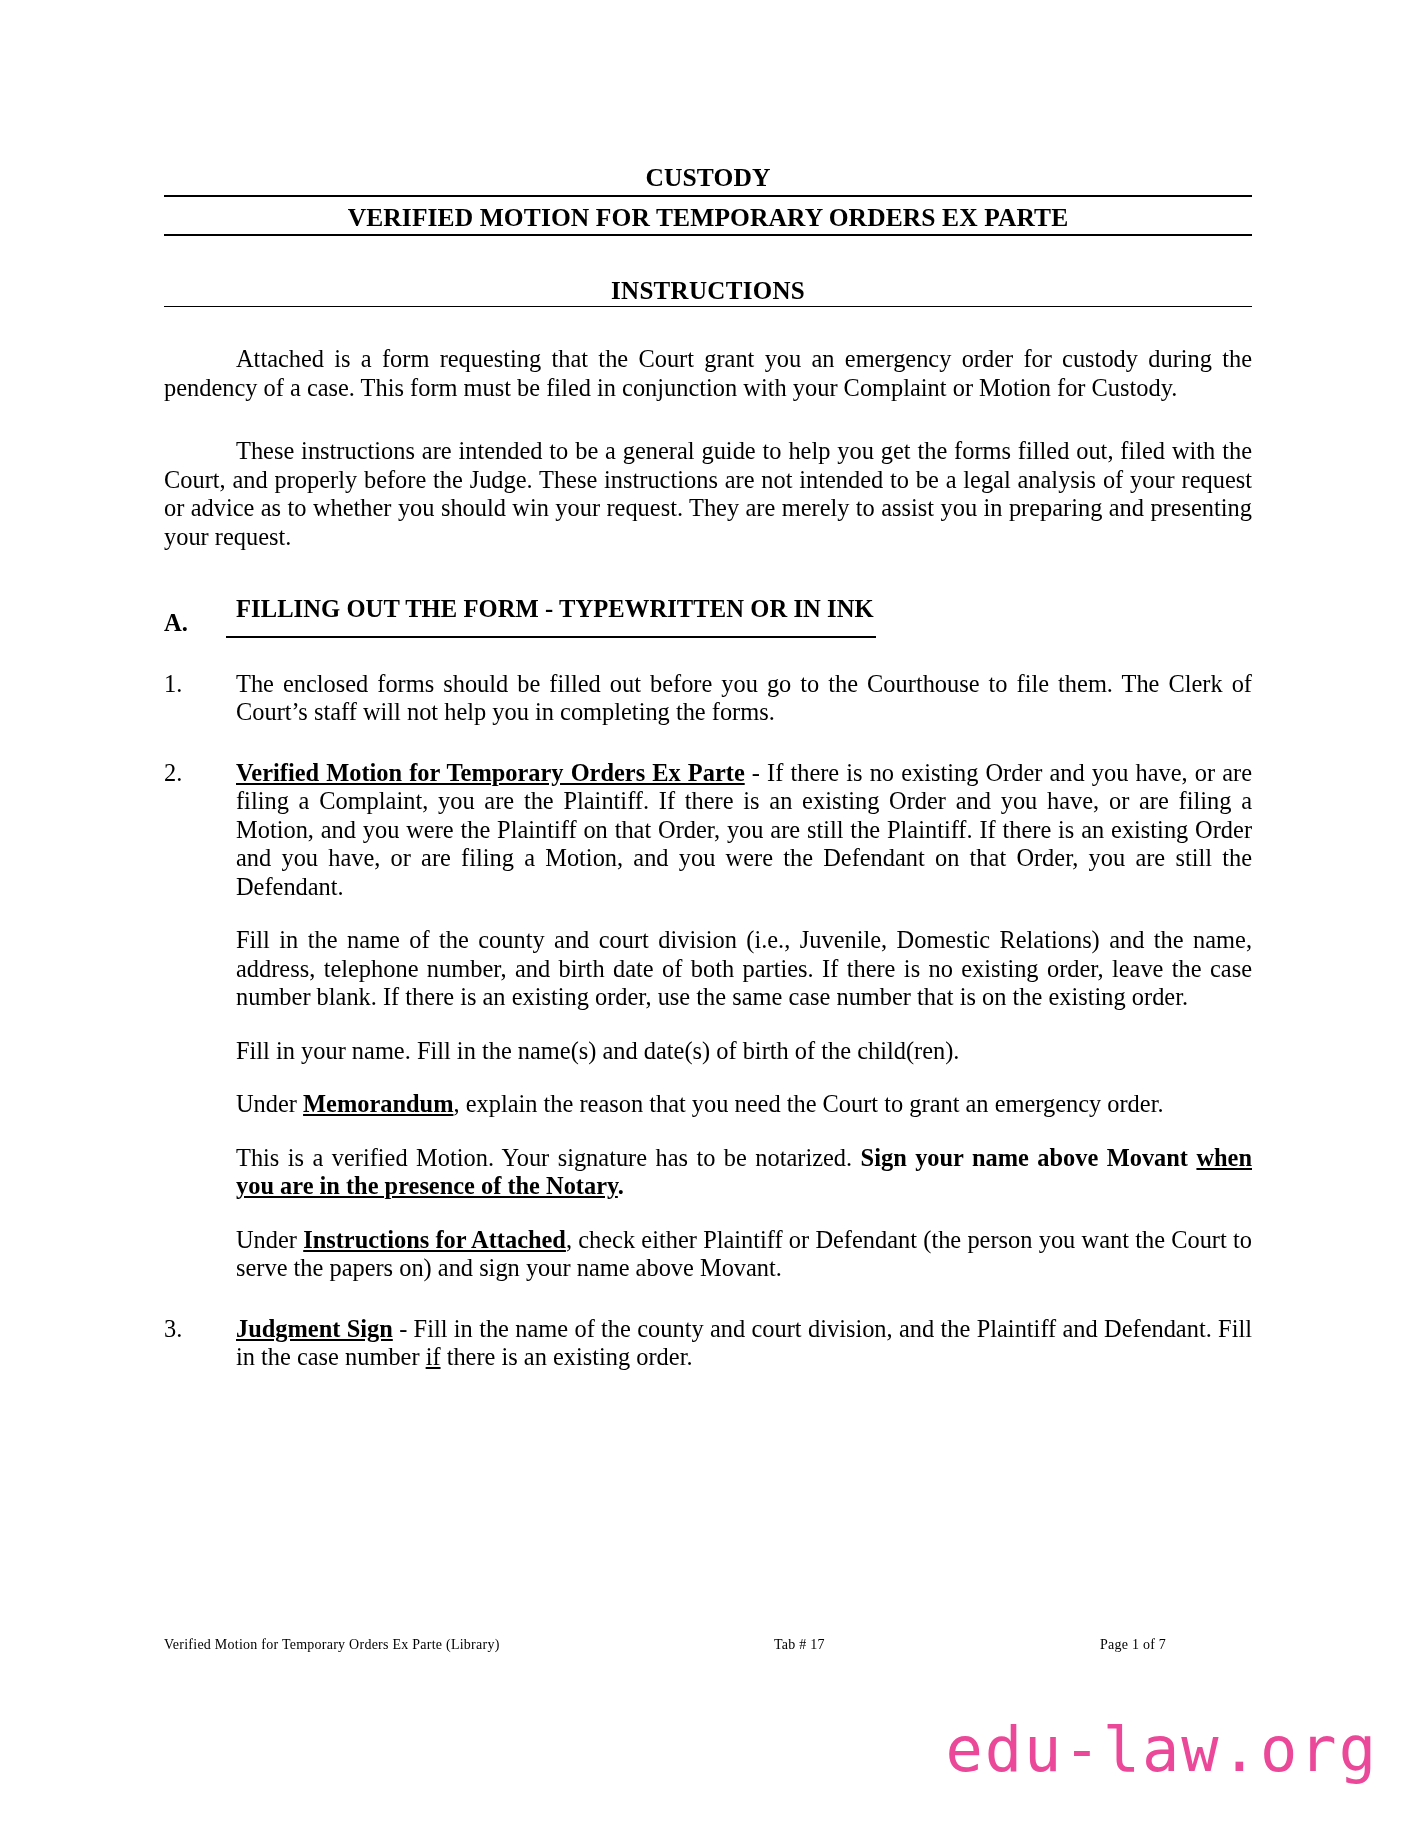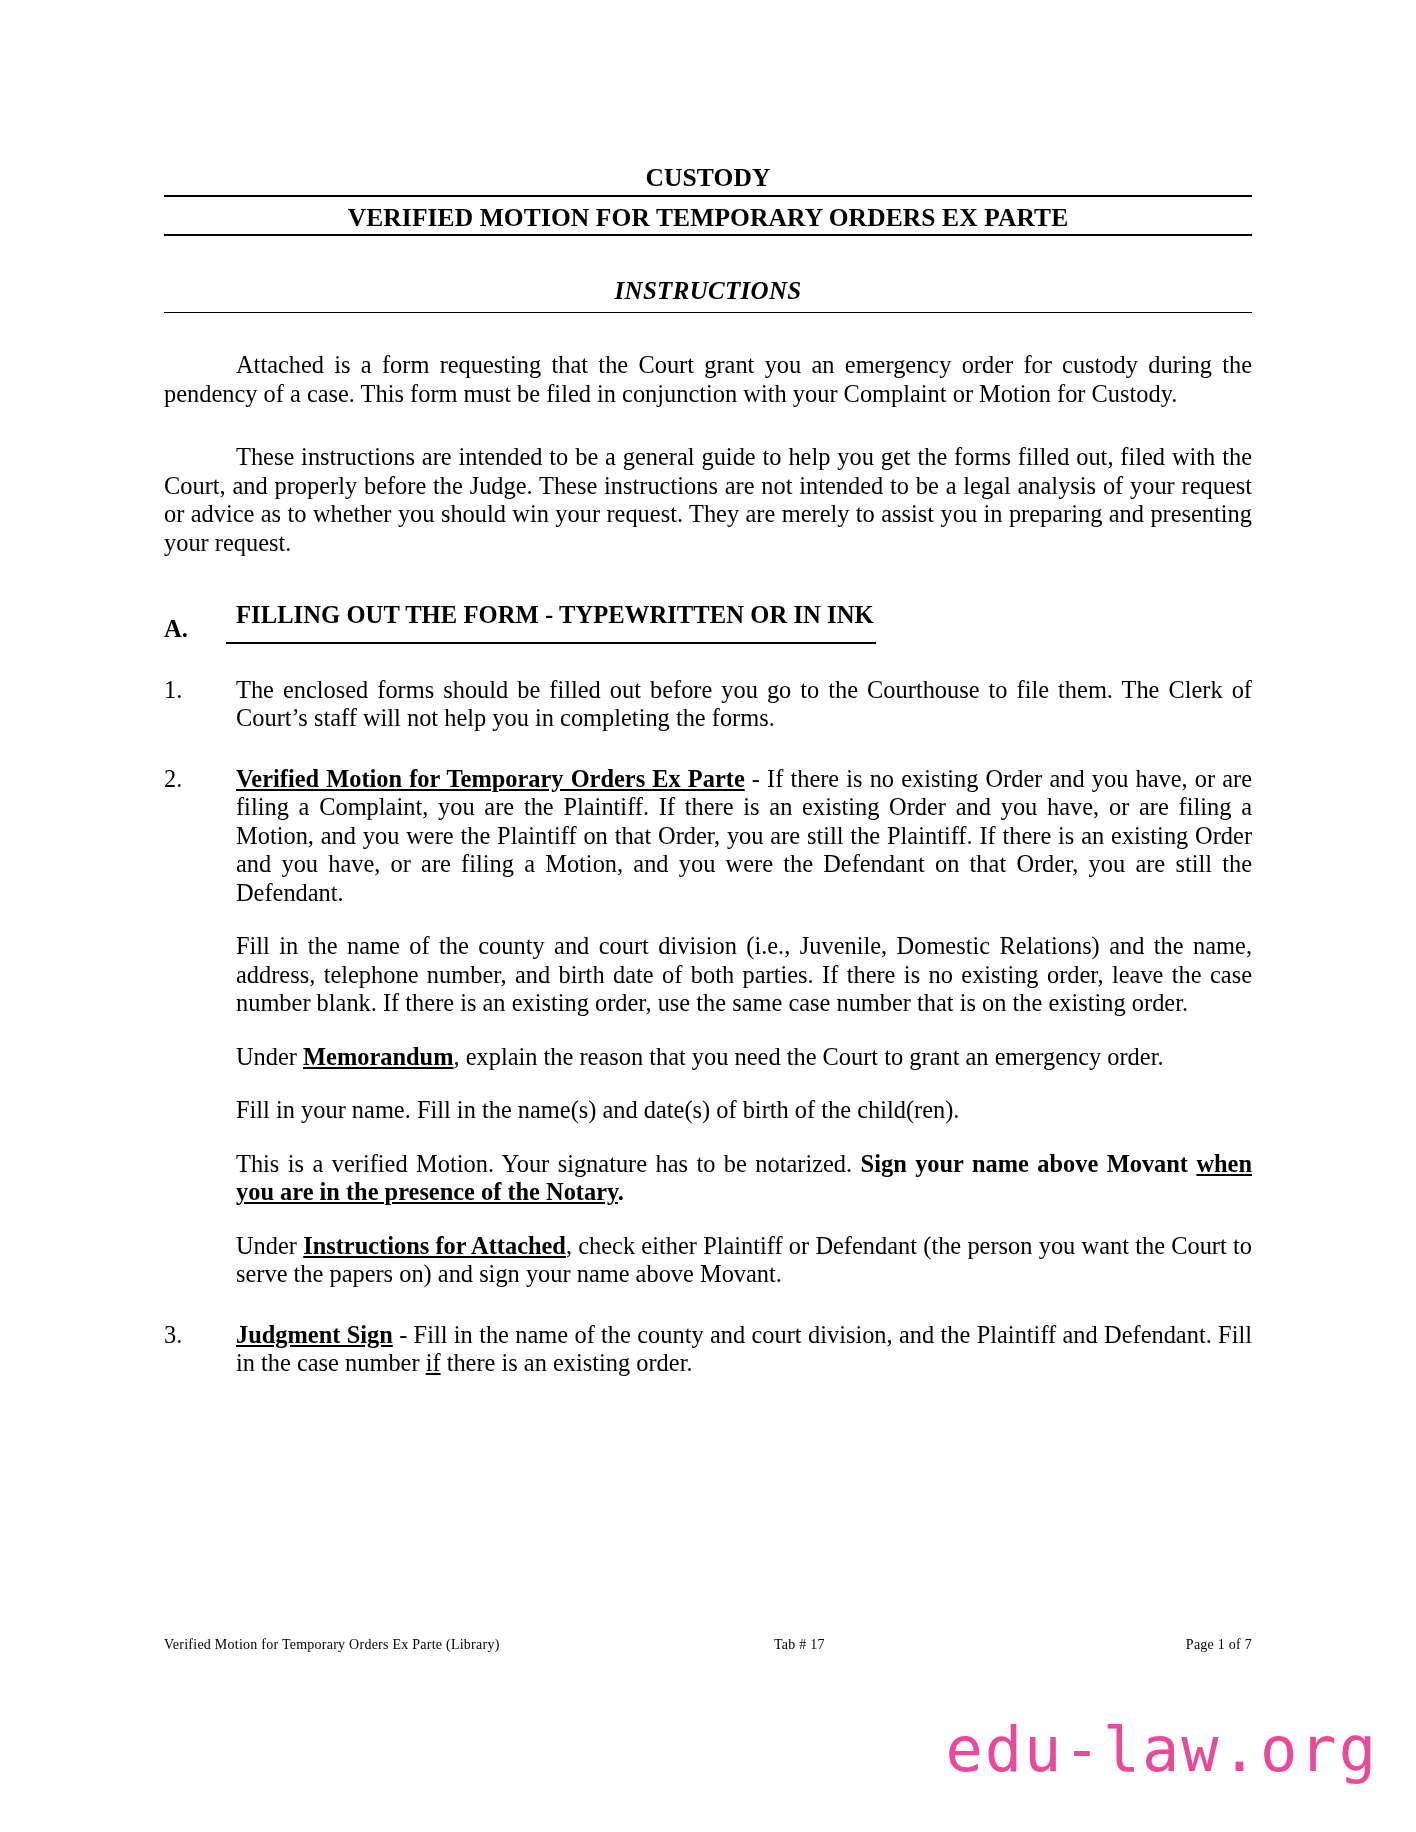--- a/index.html
+++ b/index.html
@@ -39,25 +39,24 @@
     padding-bottom: 1px;
   }
   .title-line.second {
     margin-top: 5px;
     font-size: 25.5px;
   }
   .instructions-head {
     margin-top: 41px;
     text-align: center;
     font-weight: bold;
-    font-style: italic;
     font-size: 25px;
     letter-spacing: 0.3px;
     border-bottom: 1.6px solid #000;
-    padding-bottom: 7px;
+    padding-bottom: 1px;
   }
 
   
   .para {
     font-size: 24.4px;
     line-height: 1.168;
     text-align: justify;
     text-justify: inter-word;
     margin: 0;
   }
@@ -121,21 +120,21 @@
     left: 164px;
     top: 1637px;
     width: 1088px;
     font-size: 14px;
     line-height: 1.2;
     display: flex;
     letter-spacing: 0.25px;
   }
   .footer .f-left { flex: 0 0 610px; }
   .footer .f-mid  { flex: 0 0 240px; }
-  .footer .f-right { flex: 1 1 auto; text-align: right; }
+  .footer .f-right { flex: 1 1 auto; text-align: center; }
 
   
   .watermark {
     position: absolute;
     right: 38px;
     top: 1713px;
     font-family: "DejaVu Sans Mono", "Liberation Mono", monospace;
     font-size: 62px;
     color: #ec4899;
     letter-spacing: 2px;
@@ -167,22 +166,22 @@
       <div class="body">
         <p>The enclosed forms should be filled out before you go to the Courthouse to file them.  The Clerk of Court’s staff will not help you in completing the forms.</p>
       </div>
     </div>
 
     <div class="item">
       <div class="num">2.</div>
       <div class="body">
         <p><span class="bu">Verified Motion for Temporary Orders Ex Parte</span><span> - If there is no existing Order and you have, or are filing a Complaint, you are the Plaintiff.  If there is an existing Order and you have, or are filing a Motion, and you were the Plaintiff on that Order, you are still the Plaintiff.  If there is an existing Order and you have, or are filing a Motion, and you were the Defendant on that Order, you are still the Defendant.</span></p>
         <p>Fill in the name of the county and court division (i.e., Juvenile, Domestic Relations) and the name, address, telephone number, and birth date of both parties.  If there is no existing order, leave the case number blank.  If there is an existing order, use the same case number that is on the existing order.</p>
+        <p>Fill in your name.  Fill in the name(s) and date(s) of birth of the child(ren).</p>
         <p><span>Under </span><span class="bu">Memorandum</span><span>, explain the reason that you need the Court to grant an emergency order.</span></p>
-        <p>Fill in your name.  Fill in the name(s) and date(s) of birth of the child(ren).</p>
         <p><span>This is a verified Motion.  Your signature has to be notarized.  </span><span class="b">Sign your name above Movant </span><span class="bu">when you are in the presence of the Notary</span><span class="b">.</span></p>
         <p><span>Under </span><span class="bu">Instructions for Attached</span><span>, check either Plaintiff or Defendant (the person you want the Court to serve the papers on) and sign your name above Movant.</span></p>
       </div>
     </div>
 
     <div class="item">
       <div class="num">3.</div>
       <div class="body">
         <p><span class="bu">Judgment Sign</span><span> - Fill in the name of the county and court division, and the Plaintiff and Defendant.  Fill in the case number </span><span class="u">if</span><span> there is an existing order.</span></p>
       </div>

